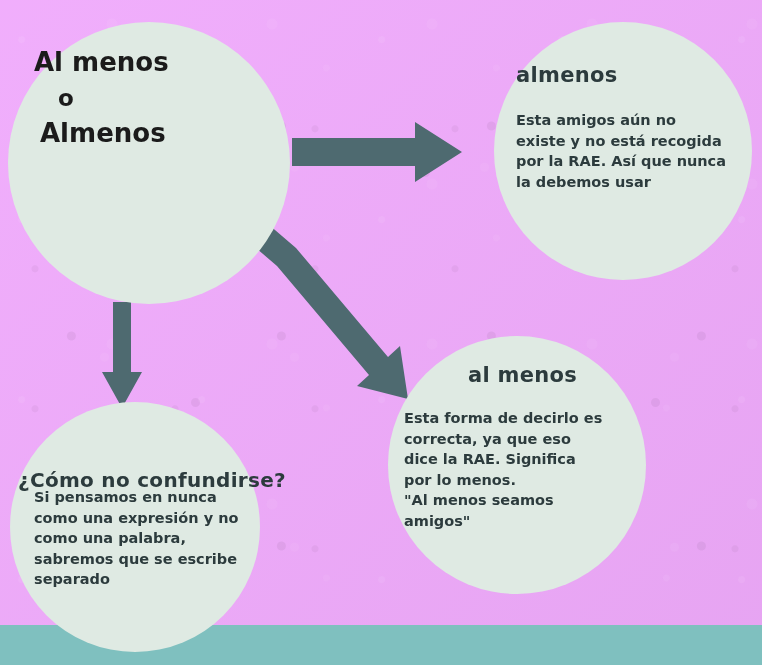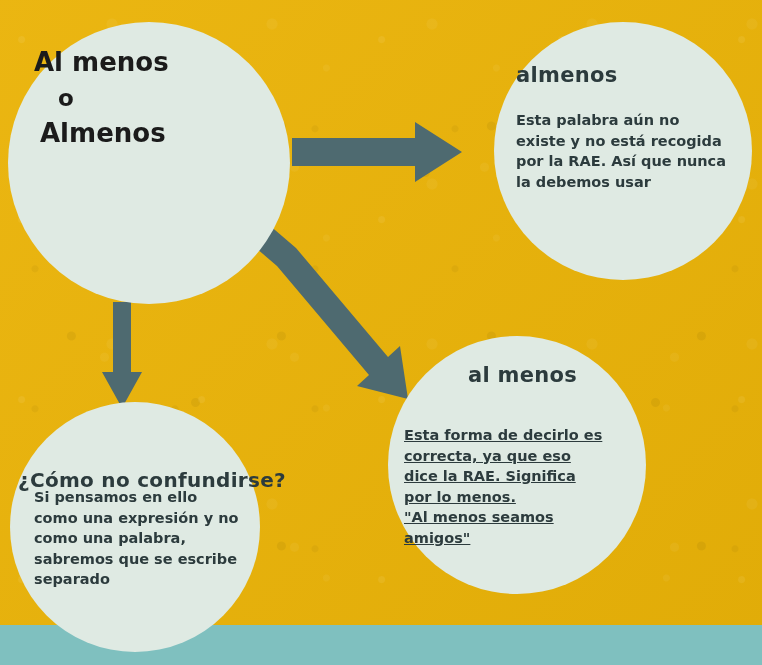--- a/index.html
+++ b/index.html
@@ -9,21 +9,21 @@
   body {
     width: 762px;
     height: 665px;
     overflow: hidden;
     font-family: "DejaVu Sans", sans-serif;
   }
   #canvas {
     position: relative;
     width: 762px;
     height: 665px;
-    background: #eab308;
+    background: #f0abfc;
     overflow: hidden;
   }
   
   #texture {
     position: absolute;
     inset: 0;
     background-image:
       radial-gradient(circle at 12% 22%, rgba(255,255,255,0.07) 0 3px, transparent 4px),
       radial-gradient(circle at 34% 60%, rgba(0,0,0,0.05) 0 4px, transparent 5px),
       radial-gradient(circle at 70% 15%, rgba(255,255,255,0.05) 0 5px, transparent 6px),
@@ -106,21 +106,21 @@
   #almenos-body  { left: 516px; top: 110px; width: 214px; }
 
   
   #almenos2-circle {
     left: 388px;
     top: 336px;
     width: 258px;
     height: 258px;
   }
   #almenos2-title { left: 468px; top: 363px; }
-  #almenos2-body  { left: 404px; top: 425px; width: 200px; text-decoration: underline; }
+  #almenos2-body  { left: 404px; top: 408px; width: 200px; }
 
   
   #confundirse-circle {
     left: 10px;
     top: 402px;
     width: 250px;
     height: 250px;
   }
   #confundirse-title {
     left: 18px;
@@ -160,24 +160,24 @@
 
   <div class="circle" id="main-circle"></div>
   <div class="main-text">
     <span class="l1">Al menos</span>
     <span class="l2">o</span>
     <span class="l3">Almenos</span>
   </div>
 
   <div class="circle" id="almenos-circle"></div>
   <div class="node-title" id="almenos-title">almenos</div>
-  <div class="node-body" id="almenos-body">Esta palabra aún no existe y no está recogida por la RAE. Así que nunca la debemos usar</div>
+  <div class="node-body" id="almenos-body">Esta amigos aún no existe y no está recogida por la RAE. Así que nunca la debemos usar</div>
 
   <div class="circle" id="almenos2-circle"></div>
   <div class="node-title" id="almenos2-title">al menos</div>
   <div class="node-body" id="almenos2-body">Esta forma de decirlo es correcta, ya que eso dice la RAE. Significa por lo menos.
 "Al menos seamos amigos"</div>
 
   <div class="circle" id="confundirse-circle"></div>
   <div class="node-title" id="confundirse-title">¿Cómo no confundirse?</div>
-  <div class="node-body" id="confundirse-body">Si pensamos en ello como una expresión y no como una palabra, sabremos que se escribe separado</div>
+  <div class="node-body" id="confundirse-body">Si pensamos en nunca como una expresión y no como una palabra, sabremos que se escribe separado</div>
 
 </div>
 
 </body></html>

